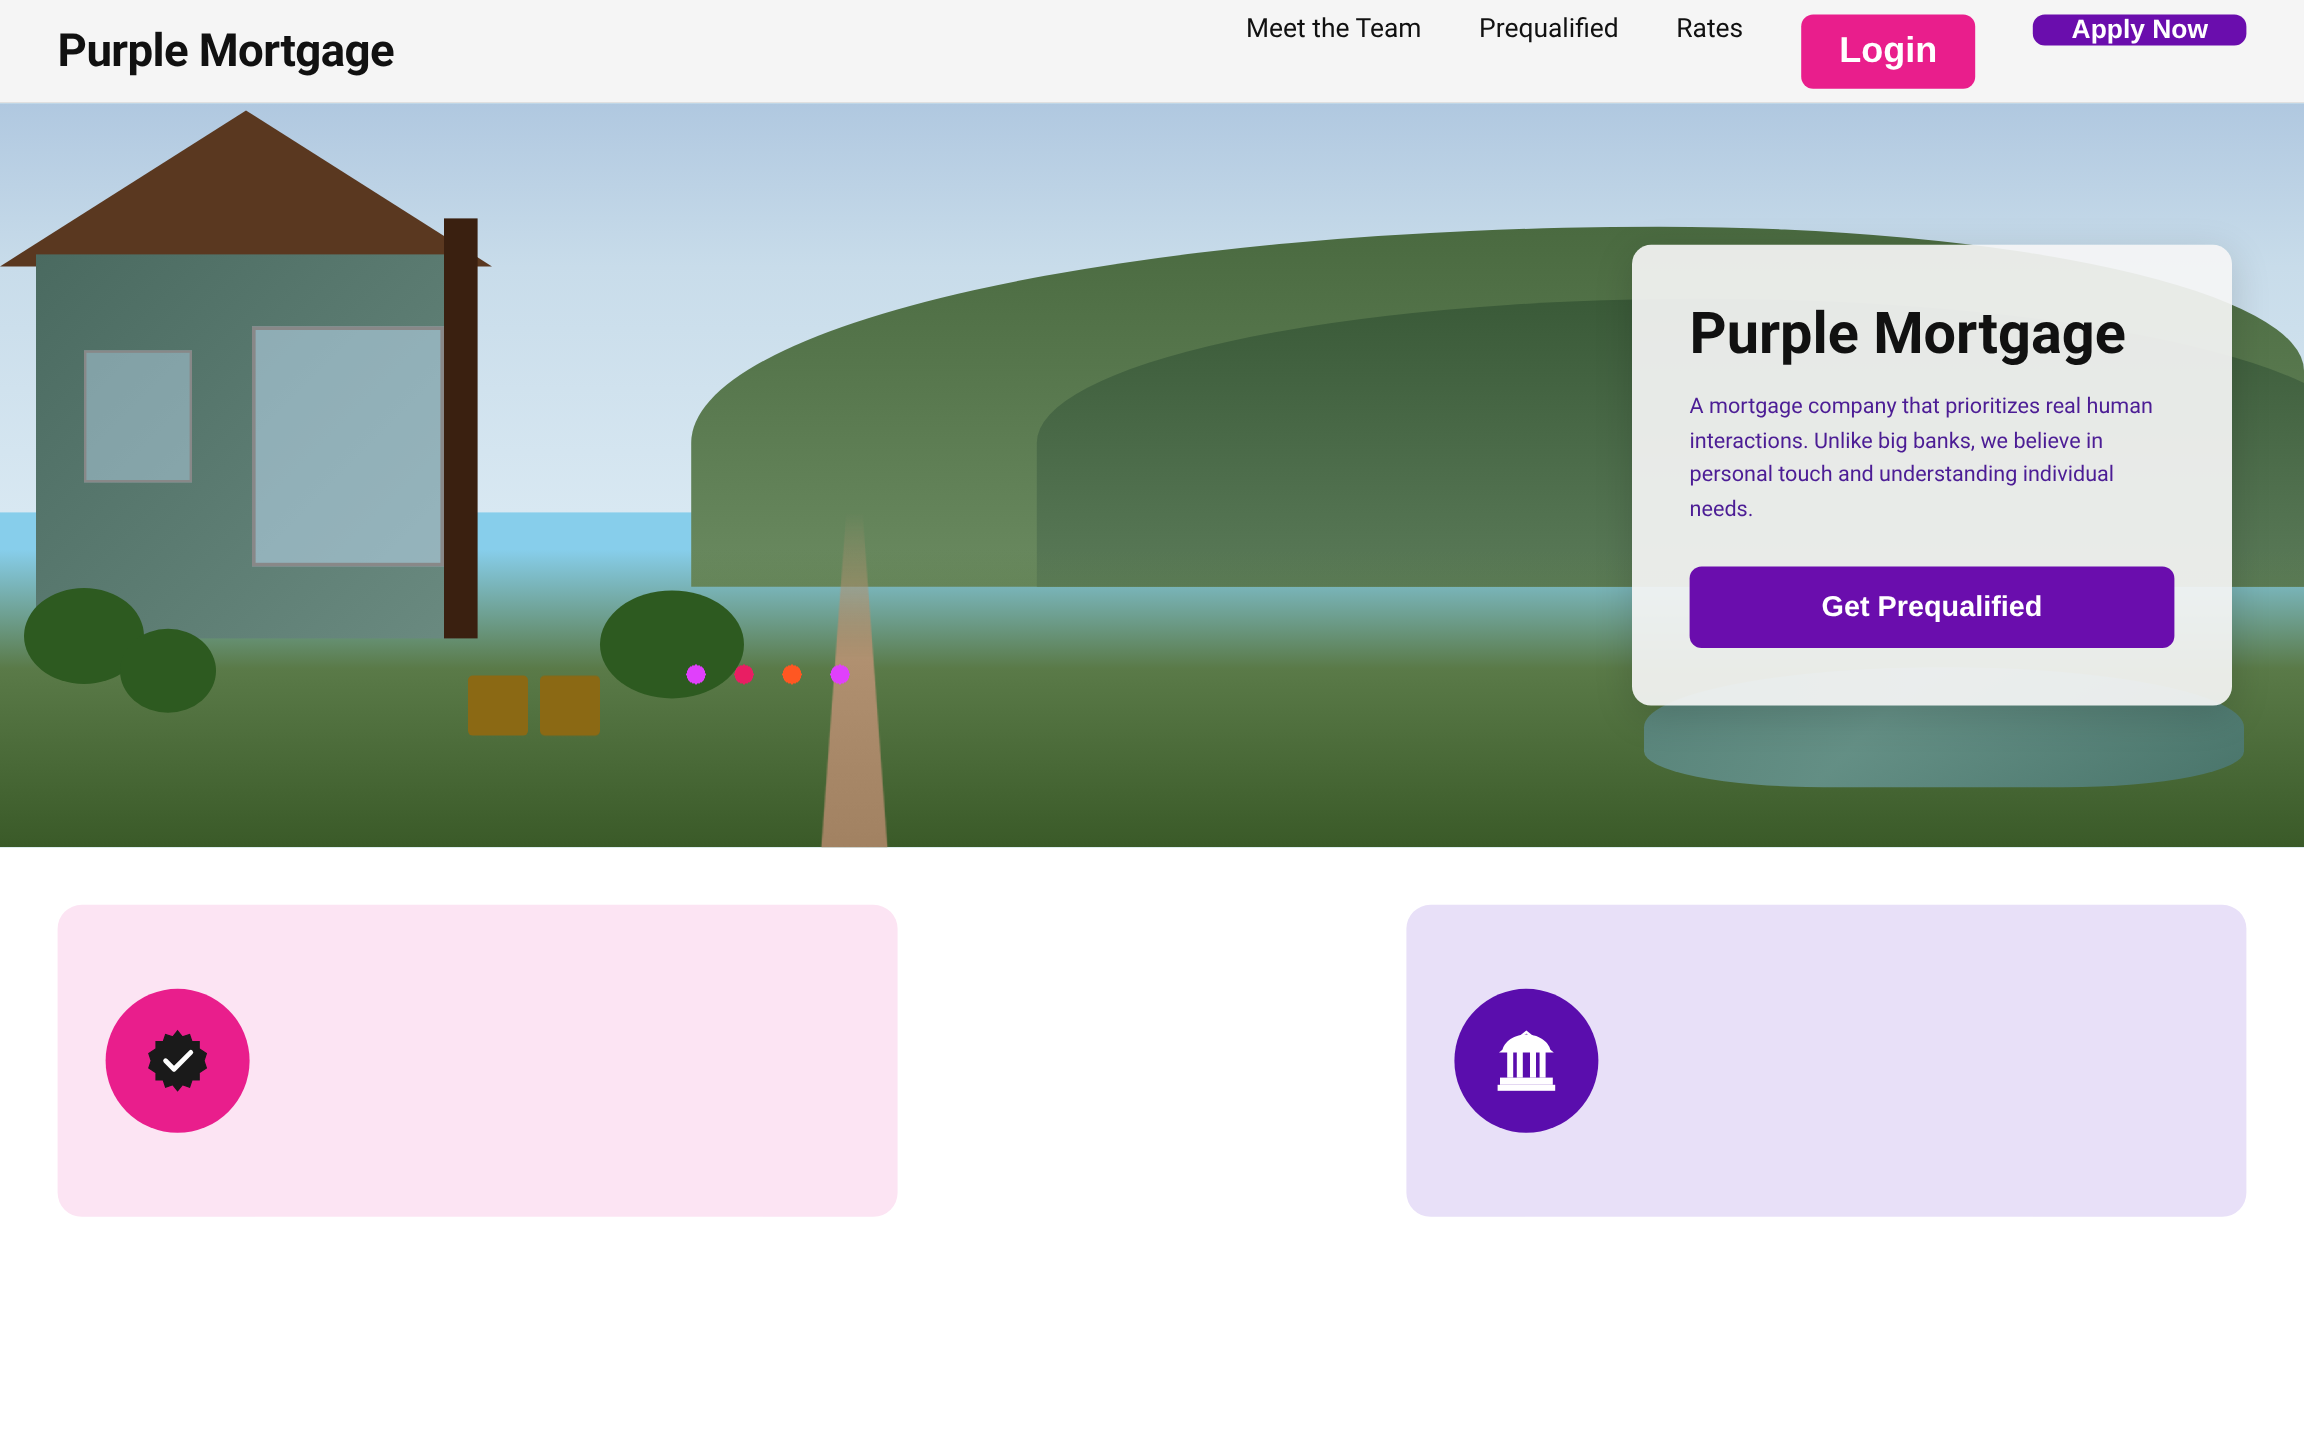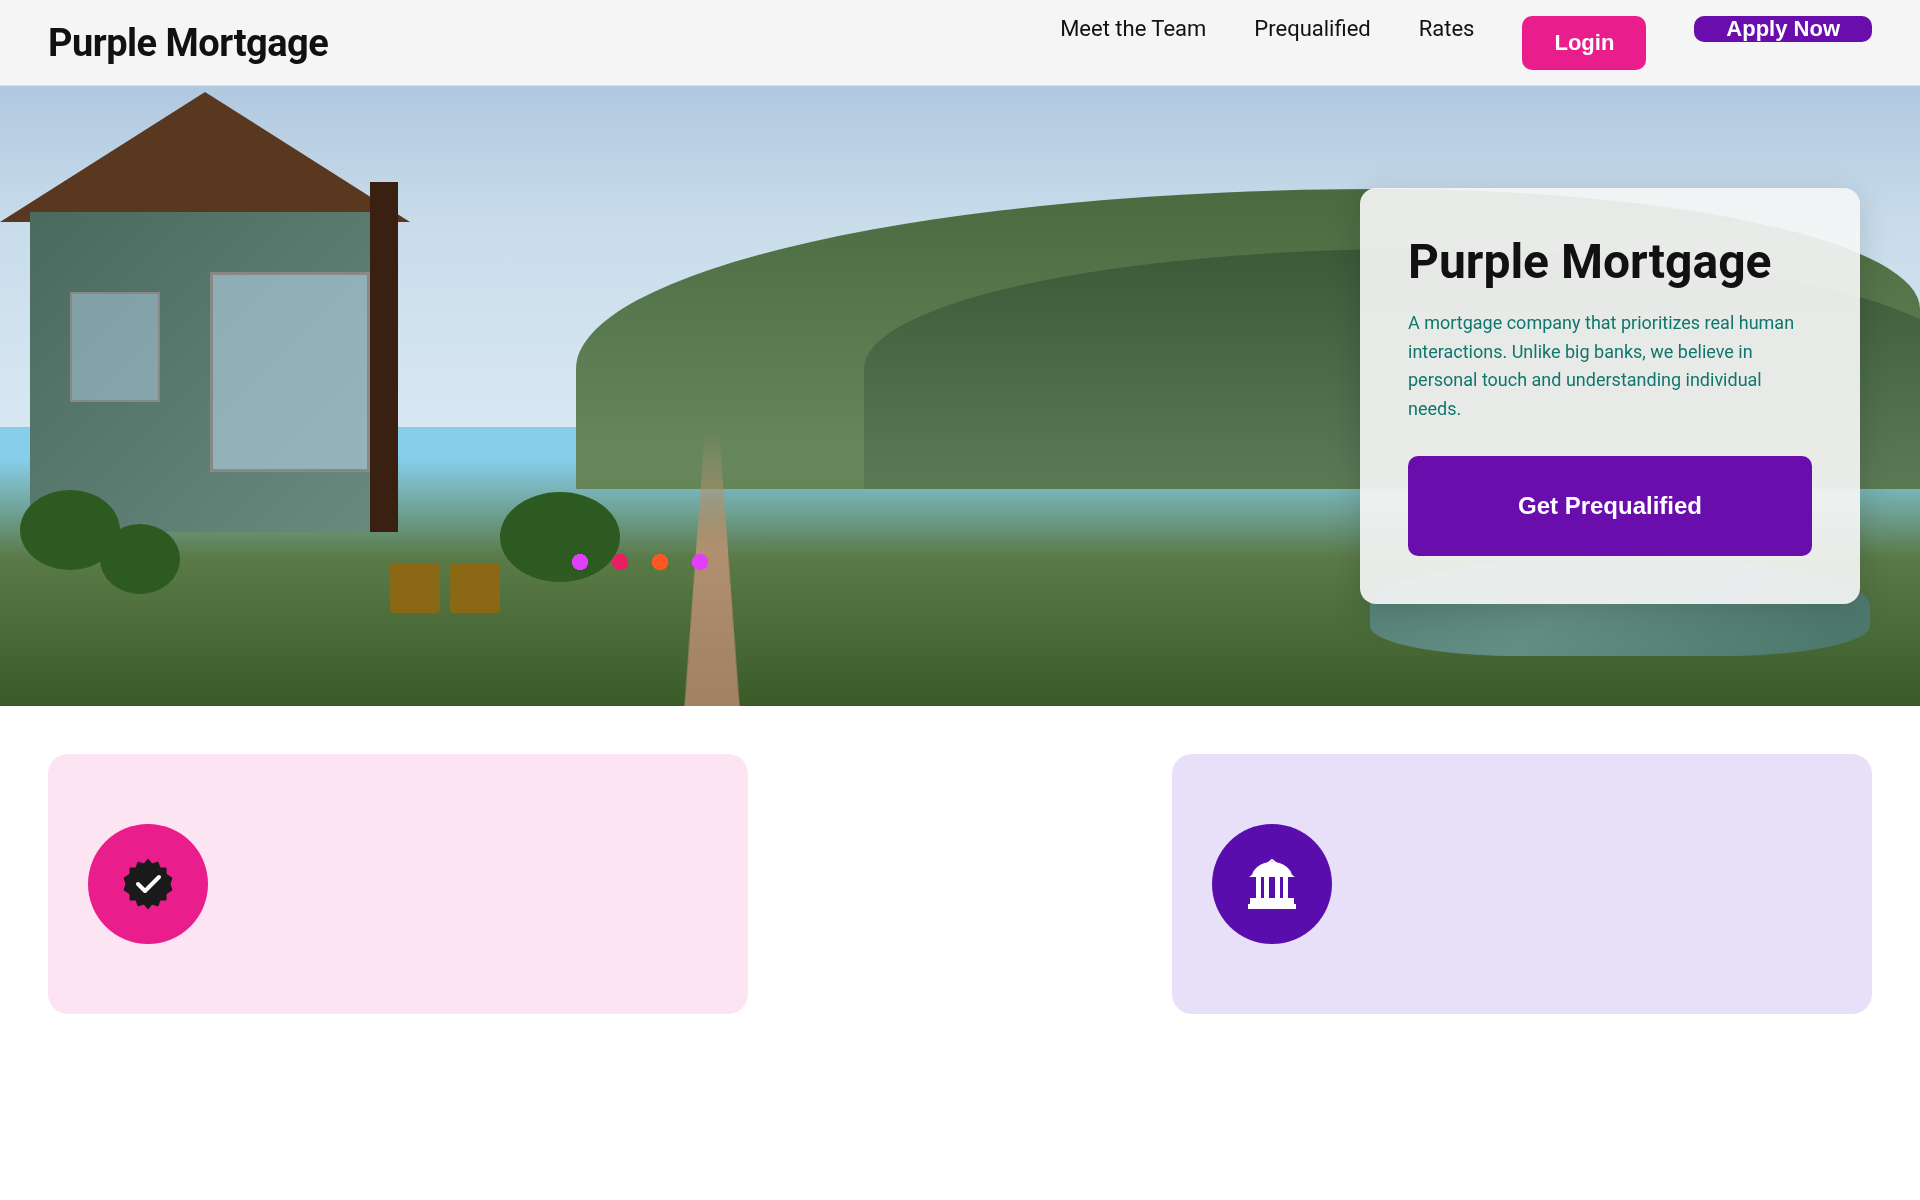--- a/index.html
+++ b/index.html
@@ -49,21 +49,21 @@
       cursor: pointer;
       white-space: nowrap;
     }
 
     .btn-login {
       background: #e91e8c;
       color: #fff;
       border: none;
       border-radius: 10px;
       padding: 14px 32px;
-      font-size: 22px;
+      font-size: 30px;
       font-weight: 600;
       cursor: pointer;
     }
 
     .btn-apply {
       background: #6a0dad;
       color: #fff;
       border: none;
       border-radius: 10px;
       padding: 0 32px;
@@ -89,32 +89,32 @@
     .hero-card-title {
       font-size: 48px;
       font-weight: 700;
       color: #111;
       margin-bottom: 20px;
       line-height: 1.1;
     }
 
     .hero-card-desc {
       font-size: 18px;
-      color: #0f766e;
+      color: #4c1d95;
       line-height: 1.6;
       margin-bottom: 32px;
     }
 
     .btn-prequalify {
       width: 100%;
       background: #6a0dad;
       color: #fff;
       border: none;
       border-radius: 10px;
-      padding: 36px;
+      padding: 20px;
       font-size: 24px;
       font-weight: 600;
       cursor: pointer;
       text-align: center;
     }
 
     
     .cards-section {
       display: flex;
       gap: 0;

